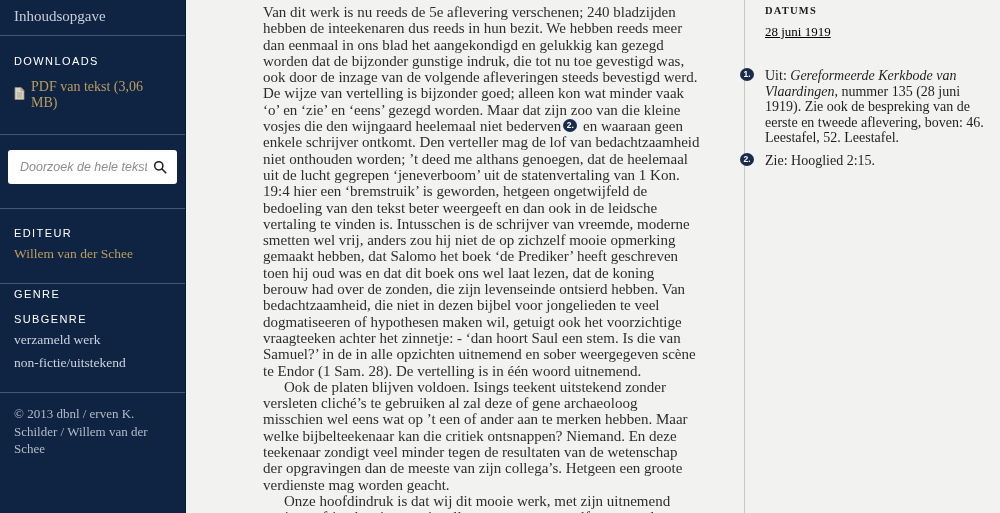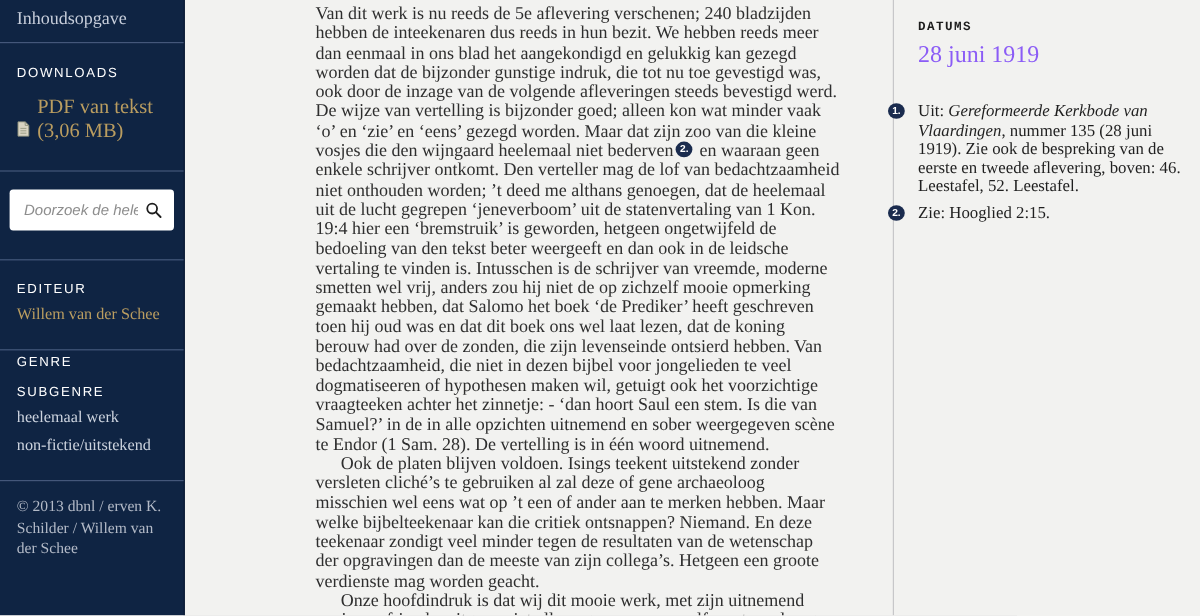--- a/index.html
+++ b/index.html
@@ -5,35 +5,35 @@
   * { box-sizing: border-box; }
   html, body { margin: 0; padding: 0; background: #e8e8e8; }
   .page {
     position: relative; width: 1000px; height: 513px;
     background: #f2f2f0; overflow: hidden;
     font-family: "Liberation Serif", "DejaVu Serif", serif;
   }
 
   
   .sidebar {
-    position: absolute; left: 0; top: 0; width: 154px; height: 513px;
+    position: absolute; left: 0; top: 0; width: 186px; height: 513px;
     background: #0f2443; border-right: 1px solid #0a1a33;
   }
   .nav-item {
     padding: 8px 14px 10px; font-size: 15px; color: #c7cedb; cursor: pointer;
   }
   .side-section { border-top: 1px solid #44577a; }
   .side-head {
     margin: 0; font-family: "Liberation Sans", sans-serif;
     font-size: 11px; font-weight: normal; letter-spacing: 1.4px; color: #ffffff;
   }
   .downloads-section { padding: 19px 14px 23px; }
   .pdf-link {
-    margin-top: 12px; display: flex; align-items: flex-end; gap: 6px;
-    color: #ba9d60; font-size: 17px; cursor: pointer; text-decoration: none;
+    margin-top: 12px; display: flex; align-items: center; gap: 6px;
+    color: #ba9d60; font-size: 14px; cursor: pointer; text-decoration: none;
   }
   .search-section { padding: 15px 8px 24px; }
   .search-box {
     background: #ffffff; border-radius: 3px; height: 34px;
     display: flex; align-items: center; padding: 0 10px;
   }
   .search-input {
     border: 0; outline: 0; flex: 1; min-width: 0; background: transparent;
     font-family: "Liberation Sans", sans-serif; font-style: italic;
     font-size: 12.5px; color: #444;
@@ -60,24 +60,24 @@
     background: #1a2b4e; color: #fff; text-indent: 0;
     font-family: "Liberation Sans", sans-serif; font-size: 8.5px; font-weight: bold;
     line-height: 13px; text-align: center; vertical-align: 3px; margin: 0 2px;
     cursor: pointer;
   }
 
   
   .v-divider { position: absolute; left: 744px; top: 0; width: 1px; height: 513px; background: #c7c7c9; }
   .notes-col { position: absolute; left: 765px; top: 5px; width: 228px; }
   .datums-head {
-    margin: 12px 0 6px; font-family: Liberation Mono, monospace;
+    margin: 0 0 6px; font-family: Liberation Serif, serif;
     font-size: 10.5px; font-weight: bold; letter-spacing: 1.2px; color: #1c1c1c;
   }
-  .date-link { font-size: 20px; color: #8b5cf6; cursor: pointer; }
+  .date-link { font-size: 13px; color: #000000; cursor: pointer; text-decoration: underline; }
   .footnotes { list-style: none; margin: 28px 0 0; padding: 0; }
   .footnote {
     position: relative; font-size: 14px; line-height: 15.5px;
     color: #1f1f1f; margin-bottom: 7px;
   }
   .fn-marker {
     position: absolute; left: -25px; top: 0; width: 14px; height: 13px;
     border-radius: 50%; background: #1a2b4e; color: #fff;
     font-family: "Liberation Sans", sans-serif; font-size: 8.5px; font-weight: bold;
     line-height: 13px; text-align: center; cursor: pointer;
@@ -120,21 +120,21 @@
     </section>
 
     <section class="side-section editeur-section">
       <h3 class="side-head">EDITEUR</h3>
       <div class="side-value gold">Willem van der Schee</div>
     </section>
 
     <section class="side-section genre-section">
       <h3 class="side-head">GENRE</h3>
       <h3 class="side-head subhead-gap">SUBGENRE</h3>
-      <div class="side-value">heelemaal werk</div>
+      <div class="side-value">verzameld werk</div>
       <div class="side-value">non-fictie/uitstekend</div>
     </section>
 
     <section class="copyright">© 2013 dbnl / erven K. Schilder / Willem van der Schee</section>
   </aside>
 
   <main class="content">
     <p class="para"><span>Van dit werk is nu reeds de 5e aflevering verschenen; 240 bladzijden hebben de inteekenaren dus reeds in hun bezit. We hebben reeds meer dan eenmaal in ons blad het aangekondigd en gelukkig kan gezegd worden dat de bijzonder gunstige indruk, die tot nu toe gevestigd was, ook door de inzage van de volgende afleveringen steeds bevestigd werd. De wijze van vertelling is bijzonder goed; alleen kon wat minder vaak ‘o’ en ‘zie’ en ‘eens’ gezegd worden. Maar dat zijn zoo van die kleine vosjes die den wijngaard heelemaal niet bederven</span><span class="fnref">2.</span><span> en waaraan geen enkele schrijver ontkomt. Den verteller mag de lof van bedachtzaamheid niet onthouden worden; ’t deed me althans genoegen, dat de heelemaal uit de lucht gegrepen ‘jeneverboom’ uit de statenvertaling van 1 Kon. 19:4 hier een ‘bremstruik’ is geworden, hetgeen ongetwijfeld de bedoeling van den tekst beter weergeeft en dan ook in de leidsche vertaling te vinden is. Intusschen is de schrijver van vreemde, moderne smetten wel vrij, anders zou hij niet de op zichzelf mooie opmerking gemaakt hebben, dat Salomo het boek ‘de Prediker’ heeft geschreven toen hij oud was en dat dit boek ons wel laat lezen, dat de koning berouw had over de zonden, die zijn levenseinde ontsierd hebben. Van bedachtzaamheid, die niet in dezen bijbel voor jongelieden te veel dogmatiseeren of hypothesen maken wil, getuigt ook het voorzichtige vraagteeken achter het zinnetje: - ‘dan hoort Saul een stem. Is die van Samuel?’ in de in alle opzichten uitnemend en sober weergegeven scène te Endor (1 Sam. 28). De vertelling is in één woord uitnemend.</span></p>
     <p class="para indent"><span>Ook de platen blijven voldoen. Isings teekent uitstekend zonder versleten cliché’s te gebruiken al zal deze of gene archaeoloog misschien wel eens wat op ’t een of ander aan te merken hebben. Maar welke bijbelteekenaar kan die critiek ontsnappen? Niemand. En deze teekenaar zondigt veel minder tegen de resultaten van de wetenschap der opgravingen dan de meeste van zijn collega’s. Hetgeen een groote verdienste mag worden geacht.</span></p>
     <p class="para indent"><span>Onze hoofdindruk is dat wij dit mooie werk, met zijn uitnemend papier en frissche uitgave niet alleen gaarne, maar zelfs met aandrang voor Uw kinderen kunnen blijven aanbevelen. Het houdt zichzelf </span></p>

